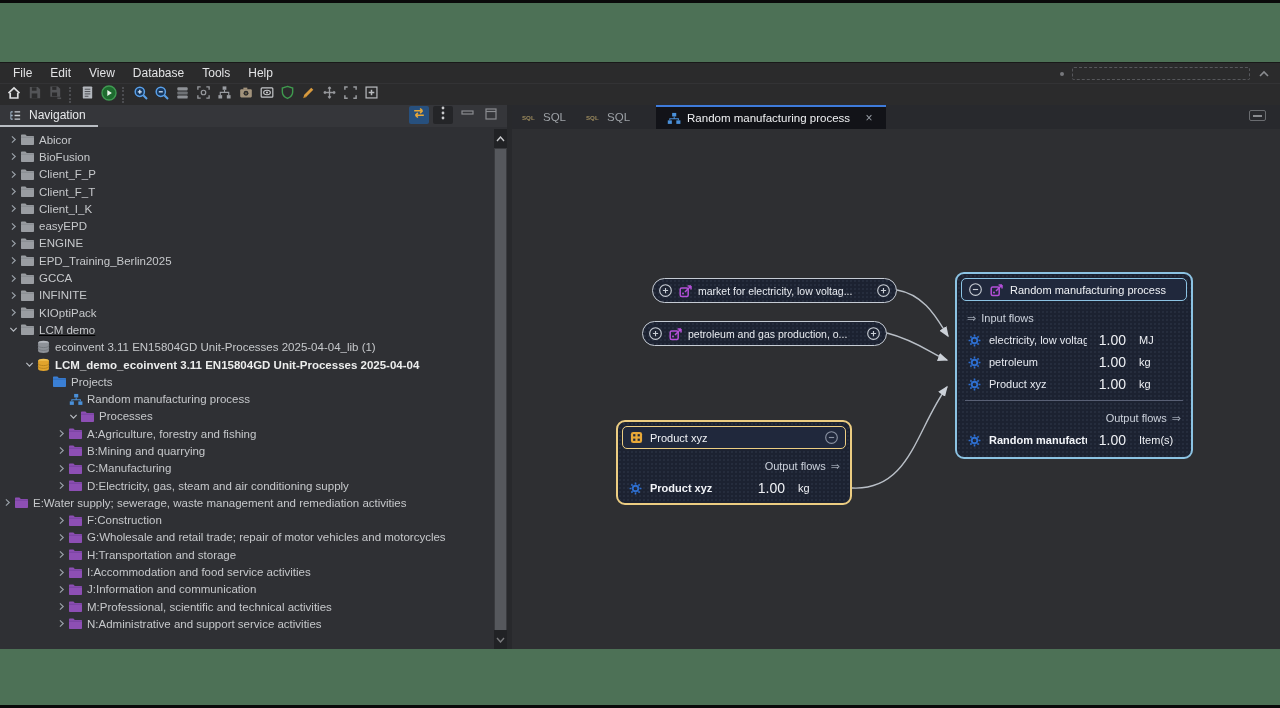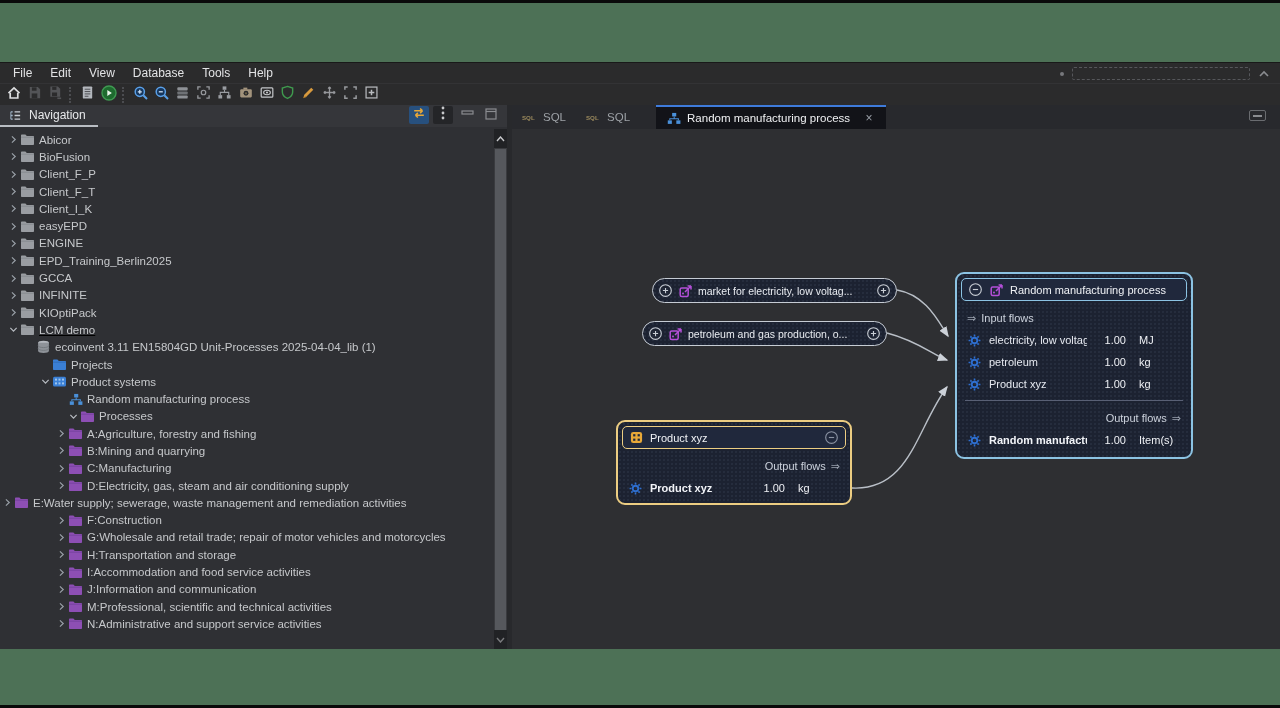--- a/index.html
+++ b/index.html
@@ -79,21 +79,21 @@
   .blue .gnode-header { border:1.5px solid #8cc3e3; }
   .gold .gnode-header { border:1.5px solid #eccd82; }
   .gnode-title { flex:1; color:#f0f2f6; font-size:11px; white-space:nowrap; overflow:hidden; }
   .flow-section-label { display:flex; align-items:center; gap:5px; padding:0 10px; height:22px;
     color:#ccd2dc; font-size:11px; margin-top:6px; }
   .flow-section-label.right { justify-content:flex-end; }
   .flow-arrow-glyph { color:#9aa1ae; font-size:11px; }
   .flow-row { display:flex; align-items:center; gap:7px; padding:0 10px; height:22px; }
   .flow-name { flex:1; color:#e6e9f0; font-size:11px; white-space:nowrap; overflow:hidden; }
   .flow-row.bold .flow-name { font-weight:bold; color:#f2f4f8; }
-  .flow-amount { width:32px; text-align:right; color:#eef0f4; font-size:11px; }
+  .flow-amount { width:32px; text-align:right; color:#eef0f4; font-size:14px; }
   .flow-unit { width:42px; color:#eef0f4; font-size:11px; margin-left:6px; }
   .gnode-divider { height:1px; background:#596075; margin:5px 8px 0 8px; }
   .icon-cell { width:15px; height:15px; flex:none; display:flex; align-items:center; justify-content:center; }
 </style>
 </head>
 <body>
 
 <div class="edge-bar" style="top:0;"></div>
 <div class="edge-bar" style="bottom:0;"></div>
 
@@ -442,50 +442,44 @@
           <span class="tree-chevron"></span>
           <span class="icon-cell tree-icon">
             <svg width="15" height="14" viewBox="0 0 15 14">
               <ellipse cx="7.5" cy="2.8" rx="5.4" ry="2" fill="#b5b9bf"></ellipse>
               <path d="M2.1 2.8v8.2c0 1.1 2.4 2 5.4 2s5.4-.9 5.4-2V2.8" fill="#8e9298"></path>
               <path d="M2.1 5.6c0 1.1 2.4 2 5.4 2s5.4-.9 5.4-2M2.1 8.4c0 1.1 2.4 2 5.4 2s5.4-.9 5.4-2" stroke="#6f7378" stroke-width=".8" fill="none"></path>
             </svg>
           </span>
           <span class="tree-label">ecoinvent 3.11 EN15804GD Unit-Processes 2025-04-04_lib (1)</span>
         </div>
+        <div class="tree-row bold" style="padding-left: 22px;">
+          <span class="tree-chevron">
+            <svg width="11" height="11" viewBox="0 0 14 14">
+              <path d="M3 5 7 9.2 11 5" stroke="#b8bcc2" stroke-width="1.5" fill="none"></path>
+            </svg>
+          </span>
+          <span class="icon-cell tree-icon">
+            <svg width="15" height="14" viewBox="0 0 15 14">
+              <ellipse cx="7.5" cy="2.8" rx="5.4" ry="2" fill="#f0c050"></ellipse>
+              <path d="M2.1 2.8v8.2c0 1.1 2.4 2 5.4 2s5.4-.9 5.4-2V2.8" fill="#e2a42c"></path>
+              <path d="M2.1 5.6c0 1.1 2.4 2 5.4 2s5.4-.9 5.4-2M2.1 8.4c0 1.1 2.4 2 5.4 2s5.4-.9 5.4-2" stroke="#b07c1a" stroke-width=".8" fill="none"></path>
+            </svg>
+          </span>
+          <span class="tree-label">LCM_demo_ecoinvent 3.11 EN15804GD Unit-Processes 2025-04-04</span>
+        </div>
         <div class="tree-row" style="padding-left: 38px;">
           <span class="tree-chevron"></span>
           <span class="icon-cell tree-icon">
             <svg width="15" height="13" viewBox="0 0 15 13">
               <path d="M1 2.6c0-.6.4-1 1-1h3.4L6.8 3H13c.6 0 1 .4 1 1v7c0 .6-.4 1-1 1H2c-.6 0-1-.4-1-1z" fill="#3a7fd5"></path>
               <path d="M1 4.2h13" stroke="#2d68b3" stroke-width=".8"></path>
             </svg>
           </span>
           <span class="tree-label">Projects</span>
-        </div>
-        <div class="tree-row" style="padding-left: 38px;">
-          <span class="tree-chevron">
-            <svg width="11" height="11" viewBox="0 0 14 14">
-              <path d="M3 5 7 9.2 11 5" stroke="#b8bcc2" stroke-width="1.5" fill="none"></path>
-            </svg>
-          </span>
-          <span class="icon-cell tree-icon">
-            <svg width="15" height="13" viewBox="0 0 15 13">
-              <rect x="1" y="1.8" width="13" height="9.8" rx="1.5" fill="#3a7fd5"></rect>
-              <g fill="#9cc4ee">
-                <rect x="3" y="3.6" width="2" height="2"></rect>
-                <rect x="6.5" y="3.6" width="2" height="2"></rect>
-                <rect x="10" y="3.6" width="2" height="2"></rect>
-                <rect x="3" y="7.4" width="2" height="2"></rect>
-                <rect x="6.5" y="7.4" width="2" height="2"></rect>
-                <rect x="10" y="7.4" width="2" height="2"></rect>
-              </g>
-            </svg>
-          </span>
-          <span class="tree-label">Product systems</span>
         </div>
         <div class="tree-row" style="padding-left: 54px;">
           <span class="tree-chevron"></span>
           <span class="icon-cell tree-icon">
             <svg width="14" height="13" viewBox="0 0 15 14">
               <rect x="5.5" y="1" width="4.4" height="3.8" fill="#4a90d9"></rect>
               <rect x="0.8" y="9" width="4.4" height="3.8" fill="#4a90d9"></rect>
               <rect x="10" y="9" width="4.4" height="3.8" fill="#4a90d9"></rect>
               <path d="M7.7 4.8v2.4M3 9V7.2h9.2V9" stroke="#4a90d9" stroke-width="1.1" fill="none"></path>
             </svg>

